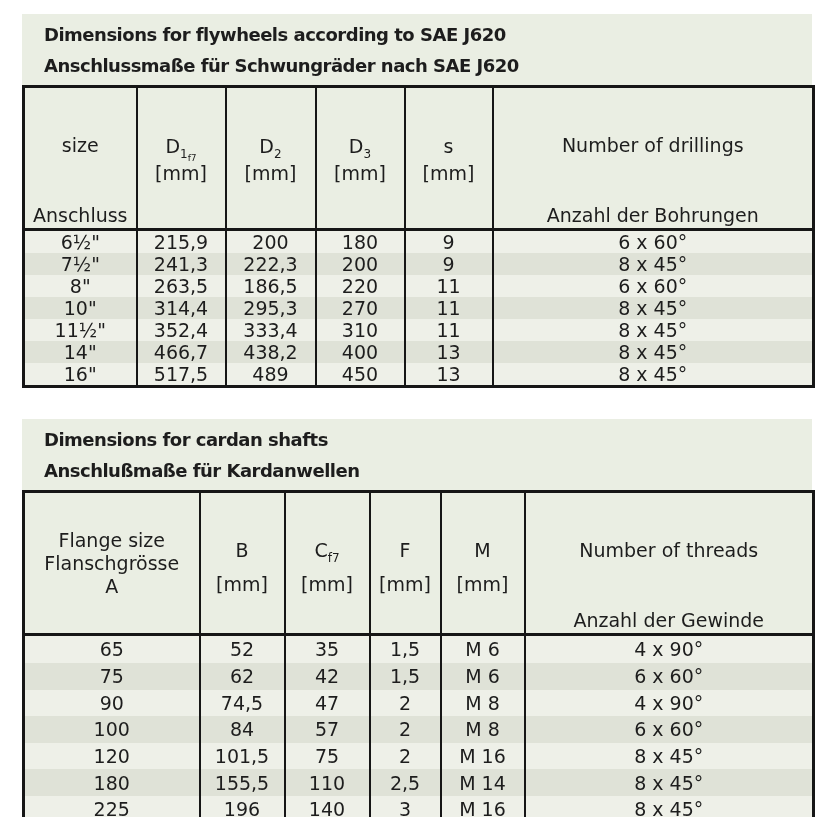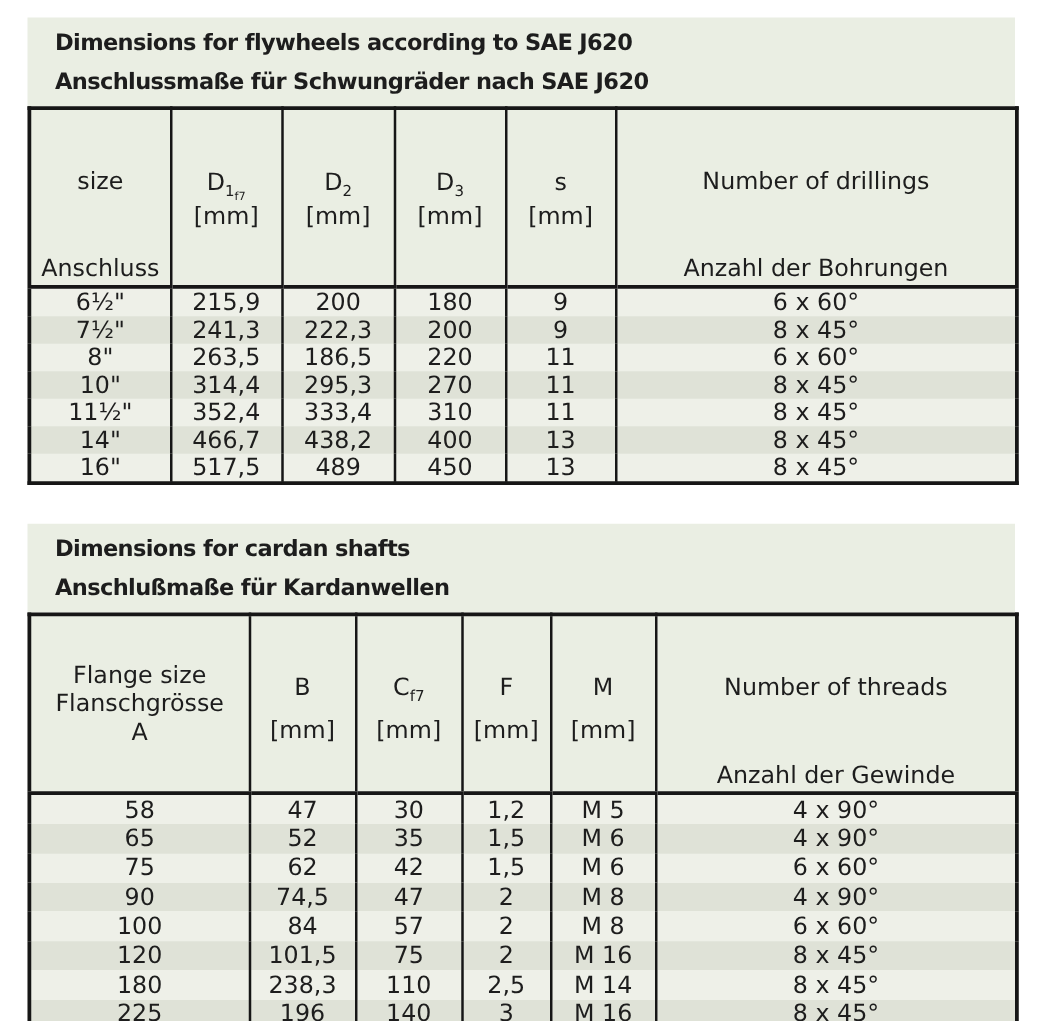--- a/index.html
+++ b/index.html
@@ -201,28 +201,20 @@
             <div class="h2-unit">[mm]</div>
           </th>
           <th>
             <div class="h-line">Number of threads</div>
             <div class="h-line">Anzahl der Gewinde</div>
           </th>
         </tr>
       </thead>
       <tbody>
           <tr>
-            <td>58</td>
-            <td>47</td>
-            <td>30</td>
-            <td>1,2</td>
-            <td>M 5</td>
-            <td>4 x 90°</td>
-          </tr>
-          <tr>
             <td>65</td>
             <td>52</td>
             <td>35</td>
             <td>1,5</td>
             <td>M 6</td>
             <td>4 x 90°</td>
           </tr>
           <tr>
             <td>75</td>
             <td>62</td>
@@ -250,21 +242,21 @@
           <tr>
             <td>120</td>
             <td>101,5</td>
             <td>75</td>
             <td>2</td>
             <td>M 16</td>
             <td>8 x 45°</td>
           </tr>
           <tr>
             <td>180</td>
-            <td>238,3</td>
+            <td>155,5</td>
             <td>110</td>
             <td>2,5</td>
             <td>M 14</td>
             <td>8 x 45°</td>
           </tr>
           <tr>
             <td>225</td>
             <td>196</td>
             <td>140</td>
             <td>3</td>

